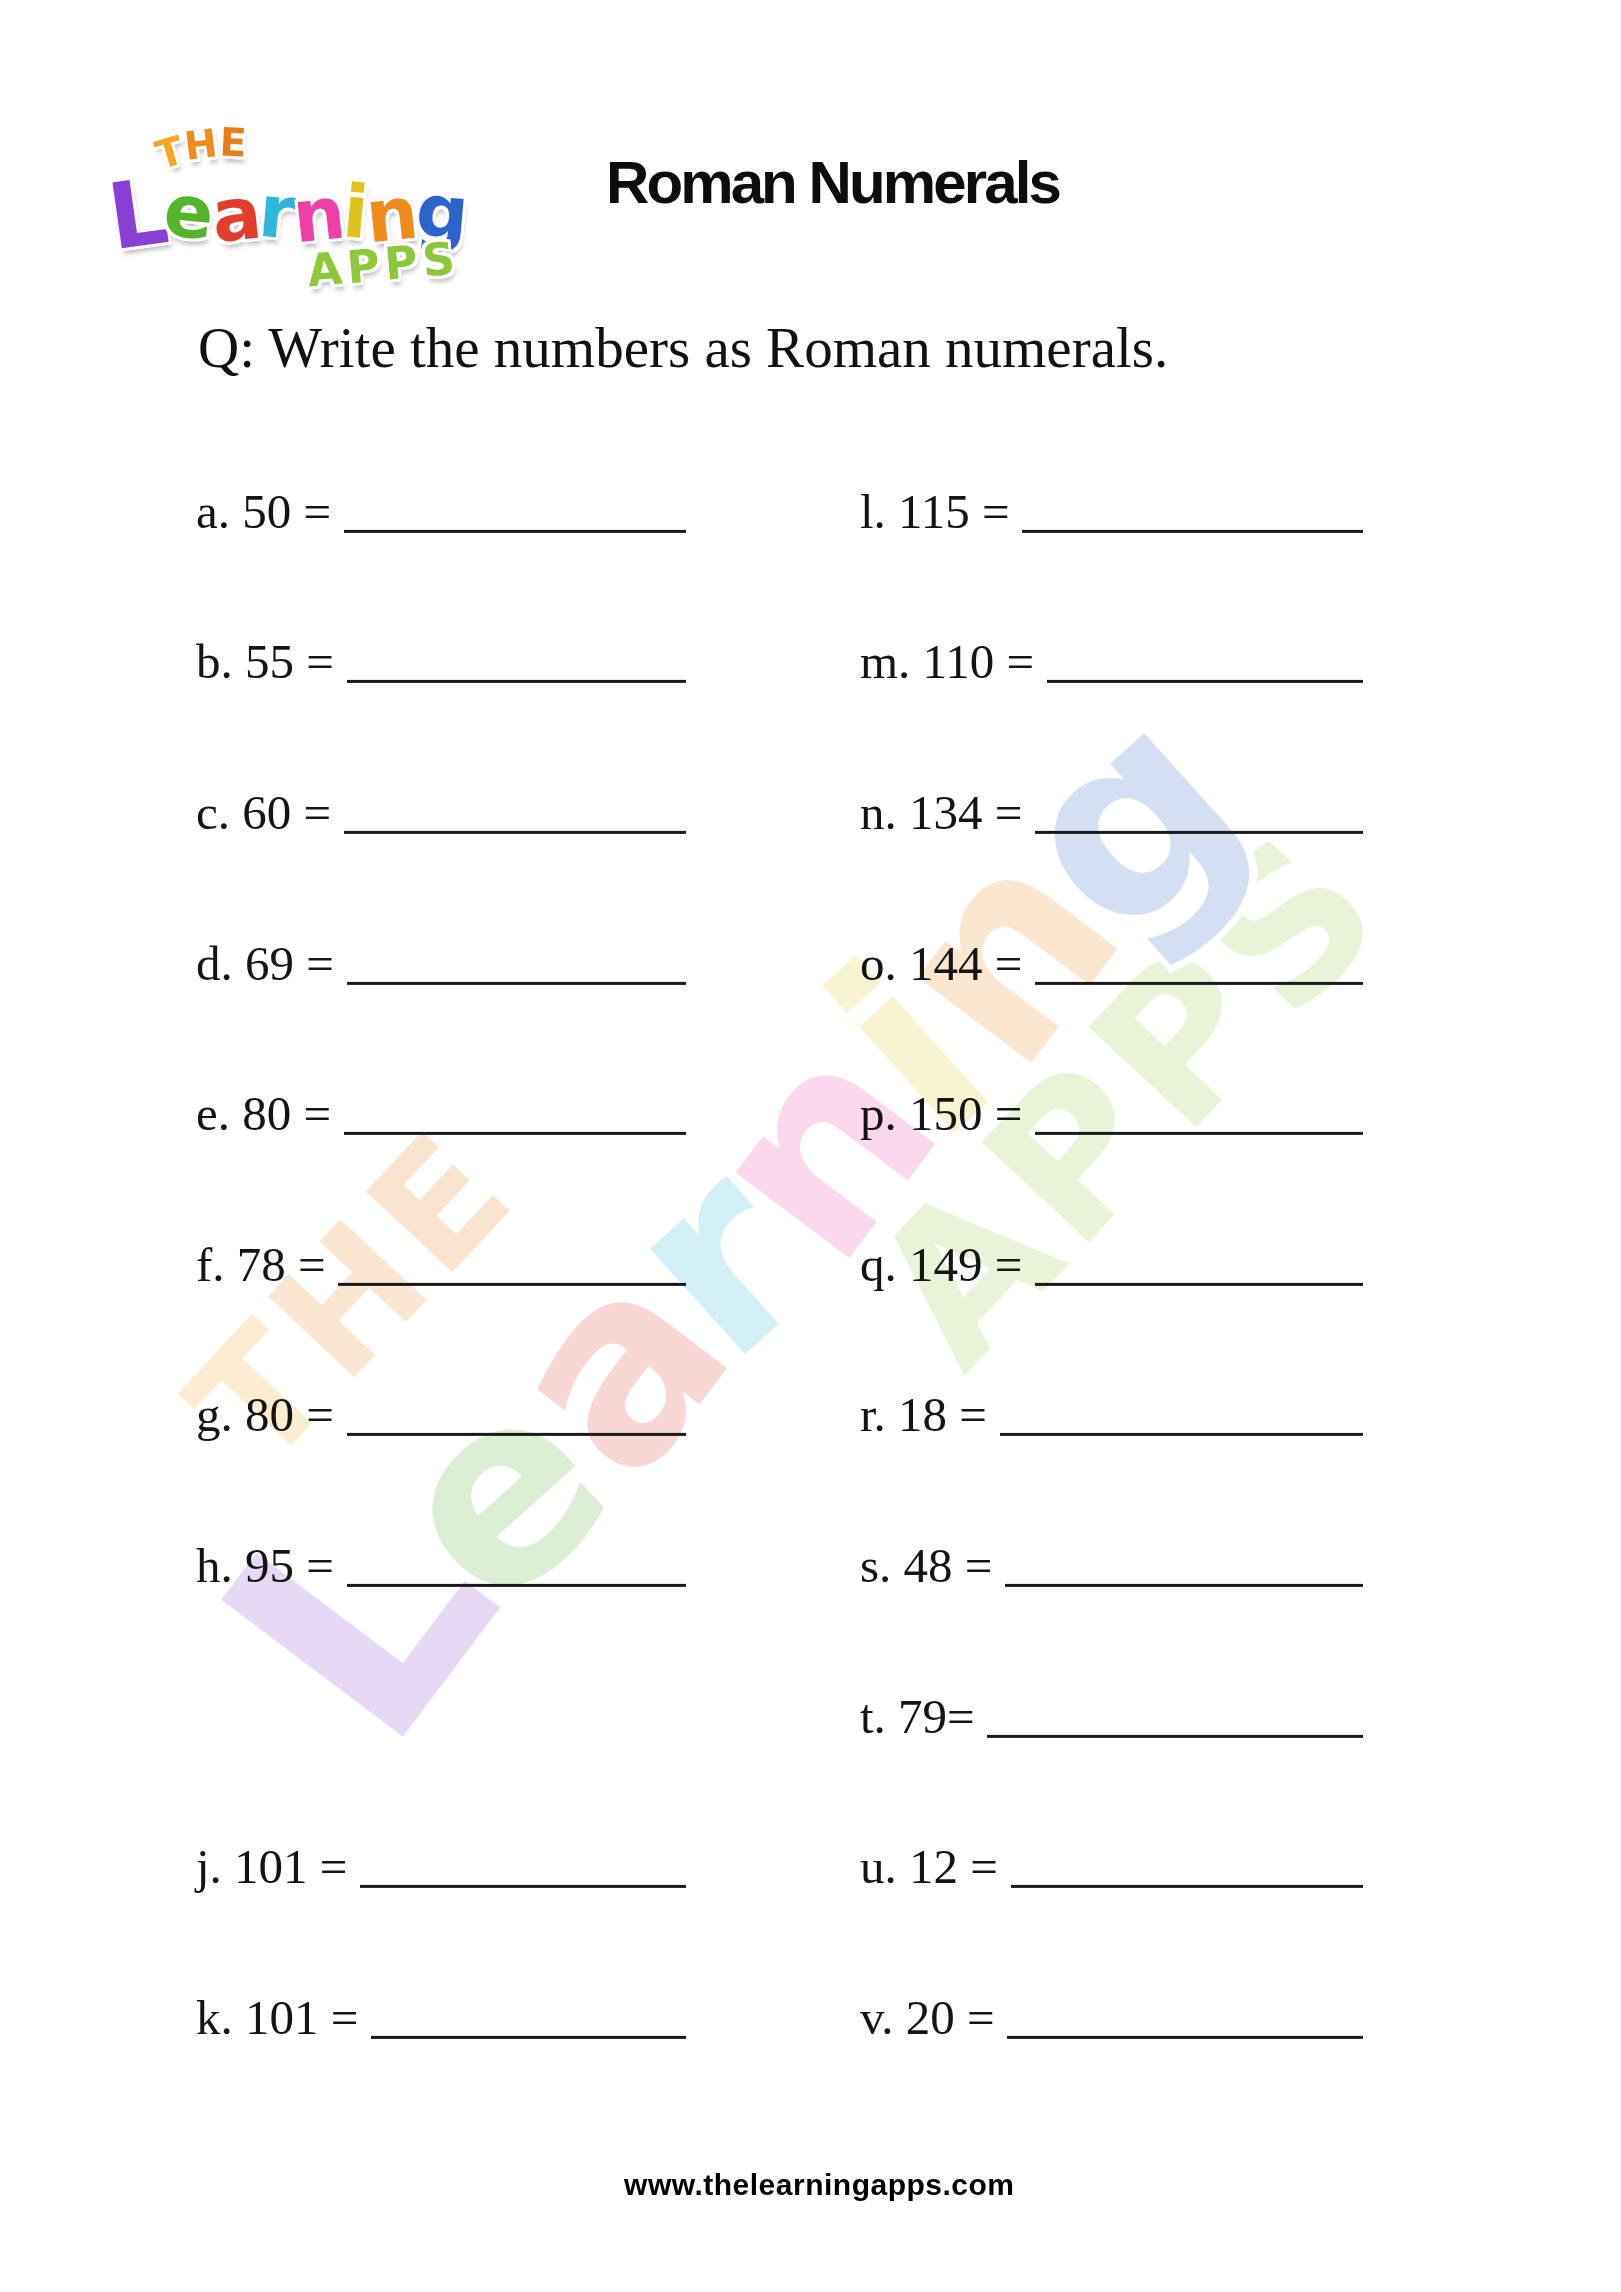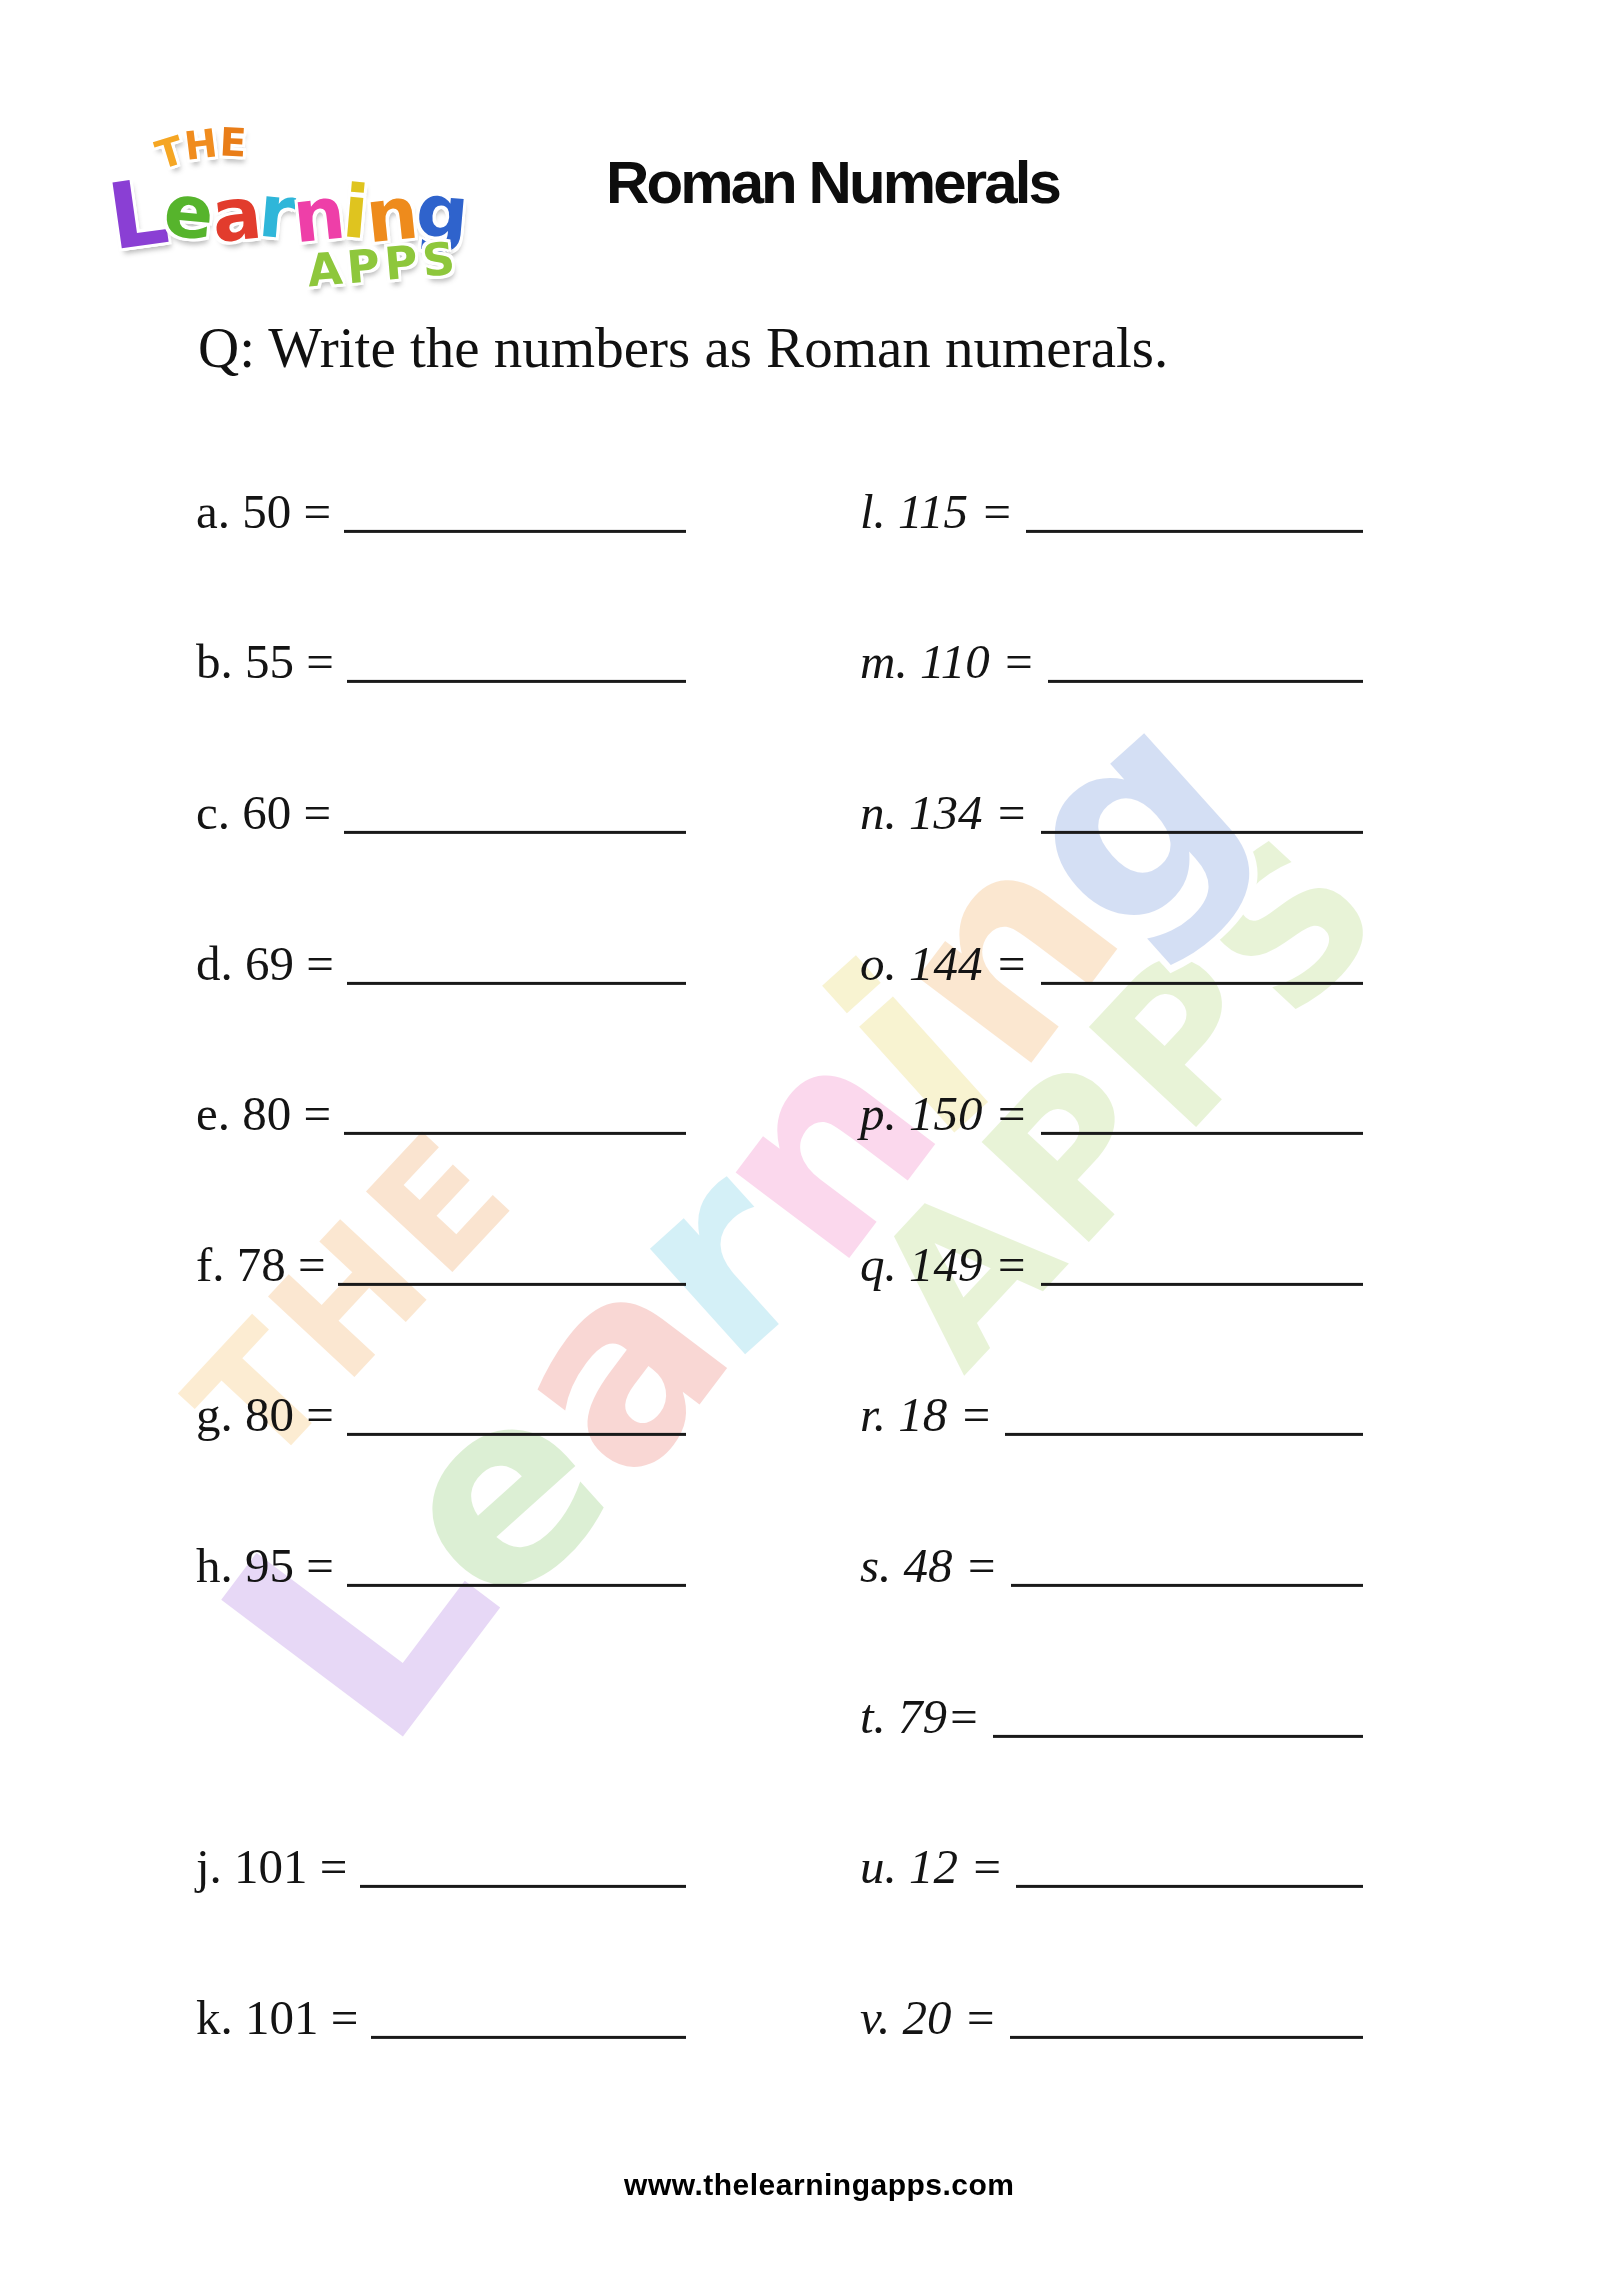--- a/index.html
+++ b/index.html
@@ -37,21 +37,21 @@
   .question { position:absolute; left:198px; top:319px; font-size:57px; line-height:1; color:#111; }
   .footer {
     position:absolute; left:0; right:0; top:2168px; text-align:center;
     font-family:"Liberation Sans", sans-serif; font-weight:bold;
     font-size:30px; color:#000; padding-left:17.6px; letter-spacing:0.5px;
   }
 
   
   .item { position:absolute; display:flex; align-items:baseline; }
   .item.l { left:196px; width:490px; }
-  .item.r { left:860px; width:503px;font-style:italic; }
+  .item.r { left:860px; width:503px; }
   .itm-text { font-size:49px; line-height:1; white-space:pre; color:#141414; }
   .blank { flex:1; height:0; border-bottom:3.9px solid #1a1a1a; margin-left:12.7px; transform:translateY(4.9px); }
 
   
   .watermark {
     position:absolute; left:784px; top:1142px; width:1470px;
     transform:translate(-50%,-50%) rotate(-47deg);
     opacity:0.20; pointer-events:none; white-space:nowrap;
   }
   .watermark span {

